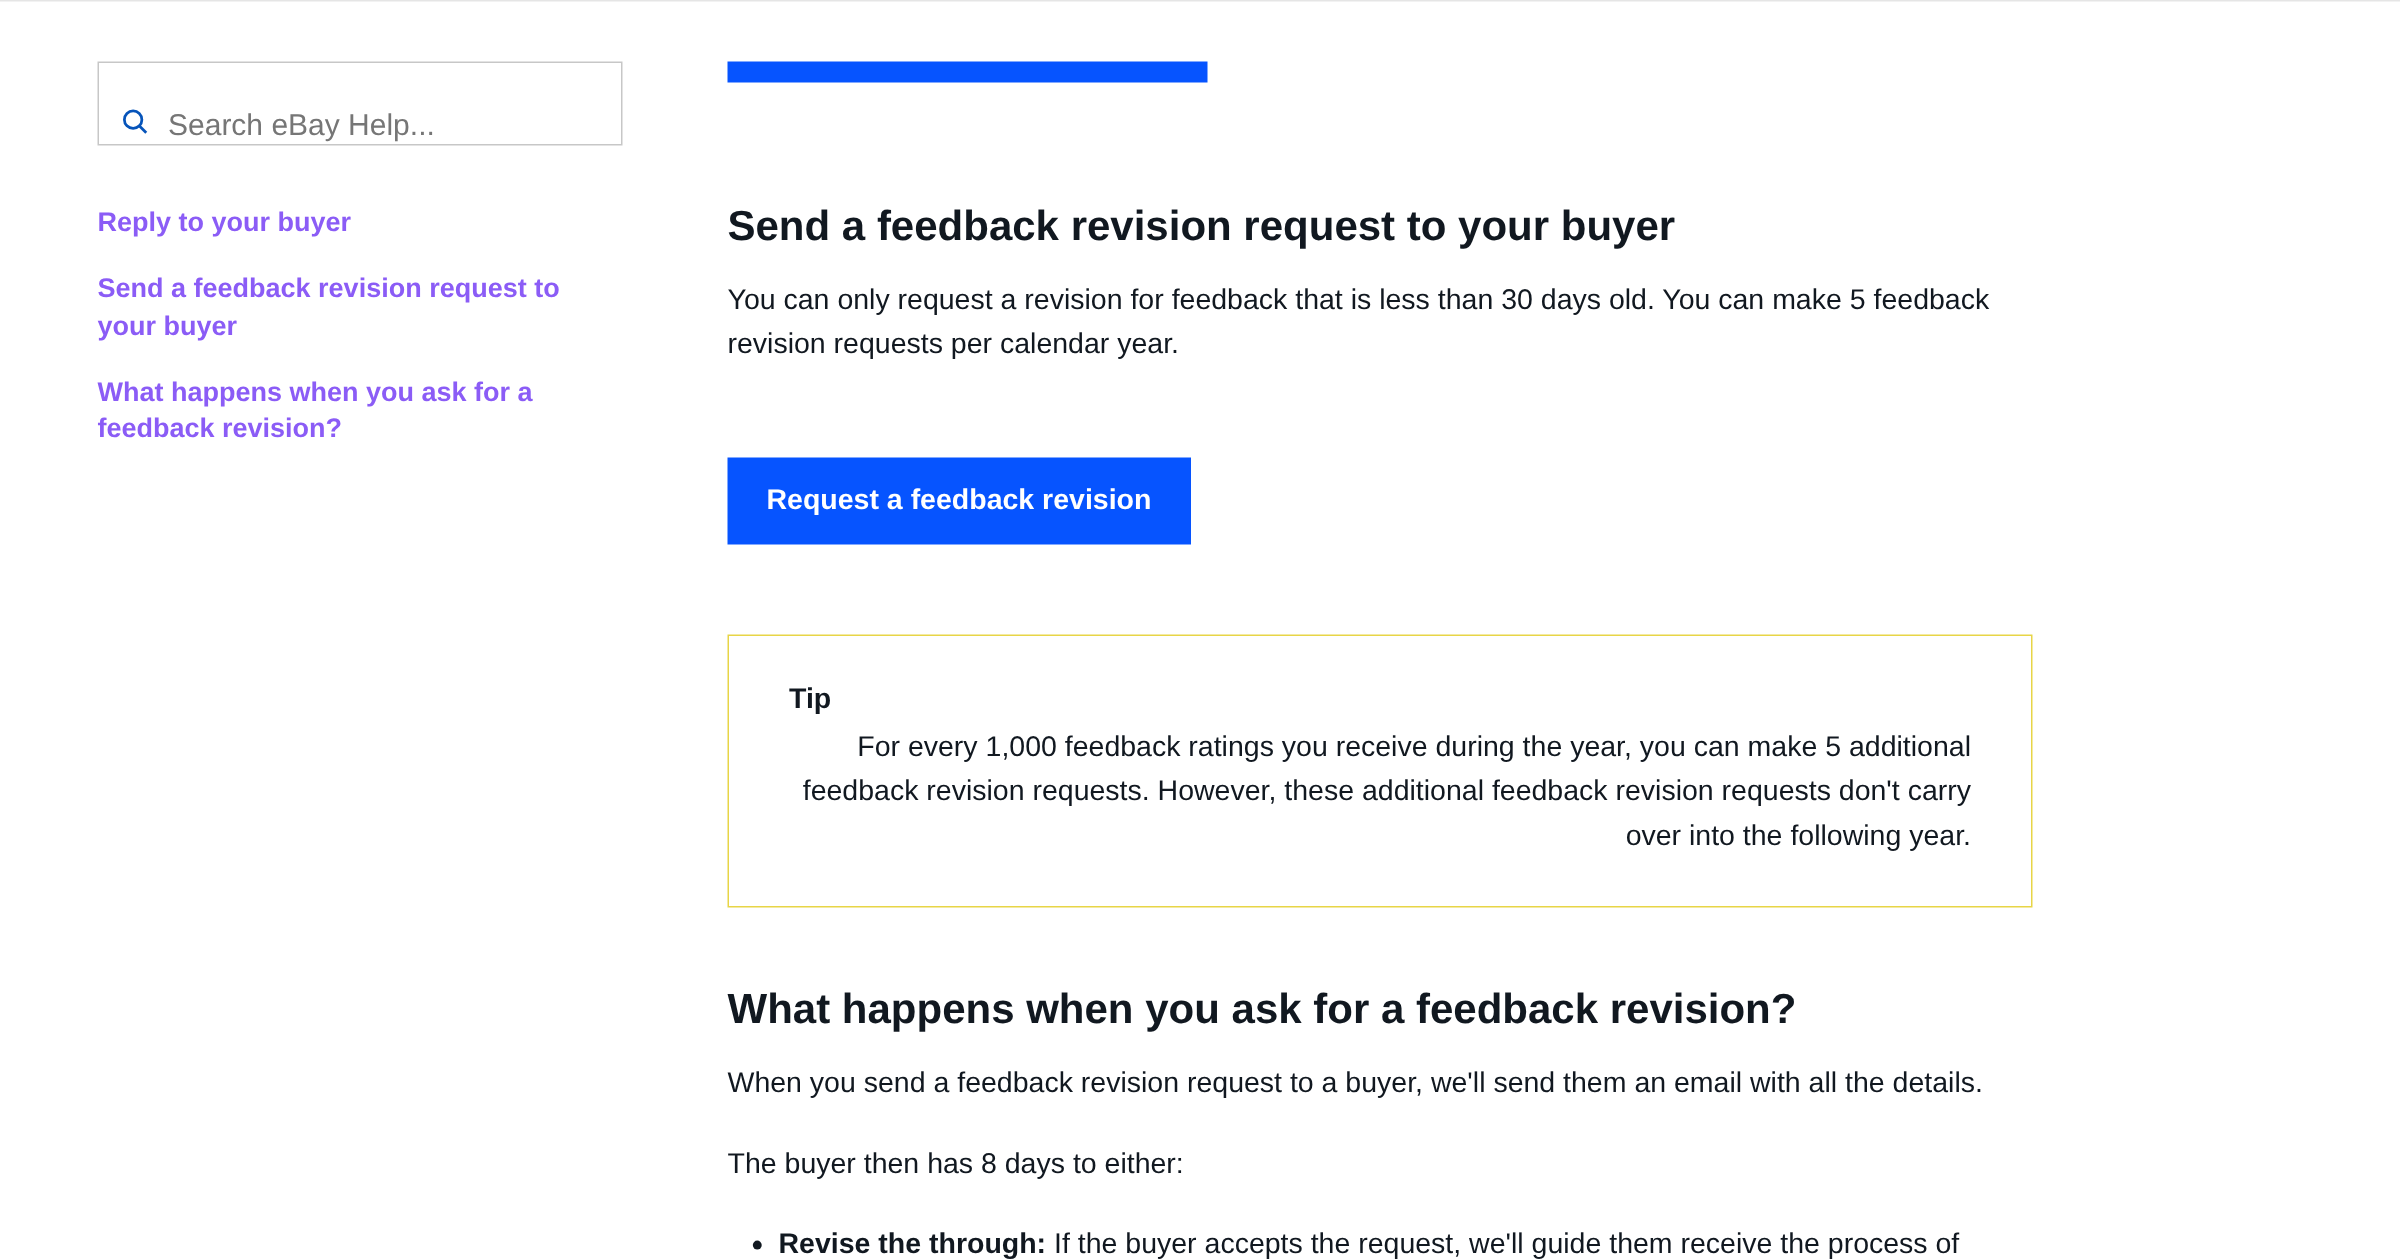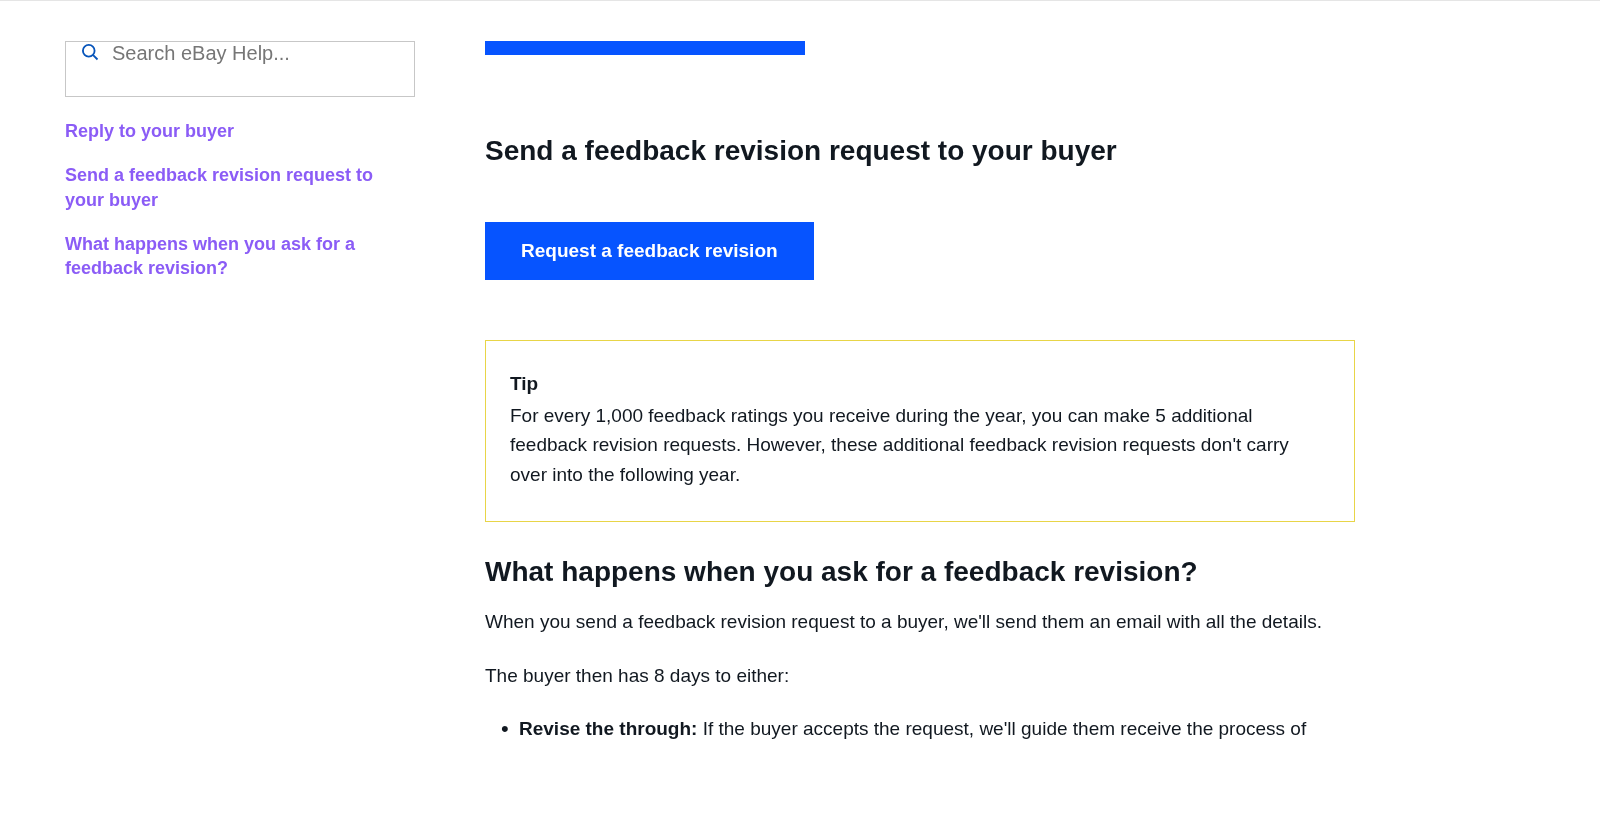--- a/index.html
+++ b/index.html
@@ -18,23 +18,23 @@
   }
   .sidebar {
     width: 380px;
     flex-shrink: 0;
     padding-right: 30px;
   }
   .search-box {
     border: 1px solid #c7c7c7;
     height: 56px;
     display: flex;
-    align-items: flex-start;
+    align-items: flex-end;
     padding: 0 14px;
-    margin-bottom: 22px;
+    margin-bottom: 39px;
   }
   .search-box svg { flex-shrink: 0; }
   .search-box input {
     flex: 1;
     border: none;
     outline: none;
     font-size: 20px;
     color: #111;
     margin-left: 12px;
   }
@@ -71,39 +71,40 @@
     line-height: 1.55;
     color: #111820;
     margin-bottom: 24px;
   }
   .btn-primary {
     display: inline-block;
     background: #0654ff;
     color: #fff;
     font-size: 19px;
     font-weight: 700;
-    padding: 18px 36px;
+    padding: 18px 26px;
     border: none;
     cursor: pointer;
     margin-top: 36px;
     margin-bottom: 60px;
   }
   .tip-box {
     border: 1px solid #e8d547;
-    padding: 32px 24px;
-    margin-bottom: 32px;
+    padding: 32px 40px;
+    margin-bottom: 50px;
   }
   .tip-title {
     font-size: 19px;
     font-weight: 700;
     margin-bottom: 6px;
   }
   .tip-body {
     font-size: 19px;
     line-height: 1.55;
+    text-align: right;
   }
   .list-start {
     font-size: 19px;
     line-height: 1.55;
     margin-left: 34px;
     position: relative;
   }
   .list-start::before {
     content: "•";
     position: absolute;
@@ -128,20 +129,21 @@
     </div>
     <a href="#" class="nav-link">Reply to your buyer</a>
     <a href="#" class="nav-link">Send a feedback revision request to your buyer</a>
     <a href="#" class="nav-link">What happens when you ask for a feedback revision?</a>
   </aside>
 
   <main class="main">
     <div class="top-bar"></div>
 
     <h2>Send a feedback revision request to your buyer</h2>
+    <p class="para">You can only request a revision for feedback that is less than 30 days old. You can make 5 feedback revision requests per calendar year.</p>
 
     <button class="btn-primary">Request a feedback revision</button>
 
     <div class="tip-box">
       <div class="tip-title">Tip</div>
       <div class="tip-body">For every 1,000 feedback ratings you receive during the year, you can make 5 additional feedback revision requests. However, these additional feedback revision requests don't carry over into the following year.</div>
     </div>
 
     <h2>What happens when you ask for a feedback revision?</h2>
     <p class="para">When you send a feedback revision request to a buyer, we'll send them an email with all the details.</p>

